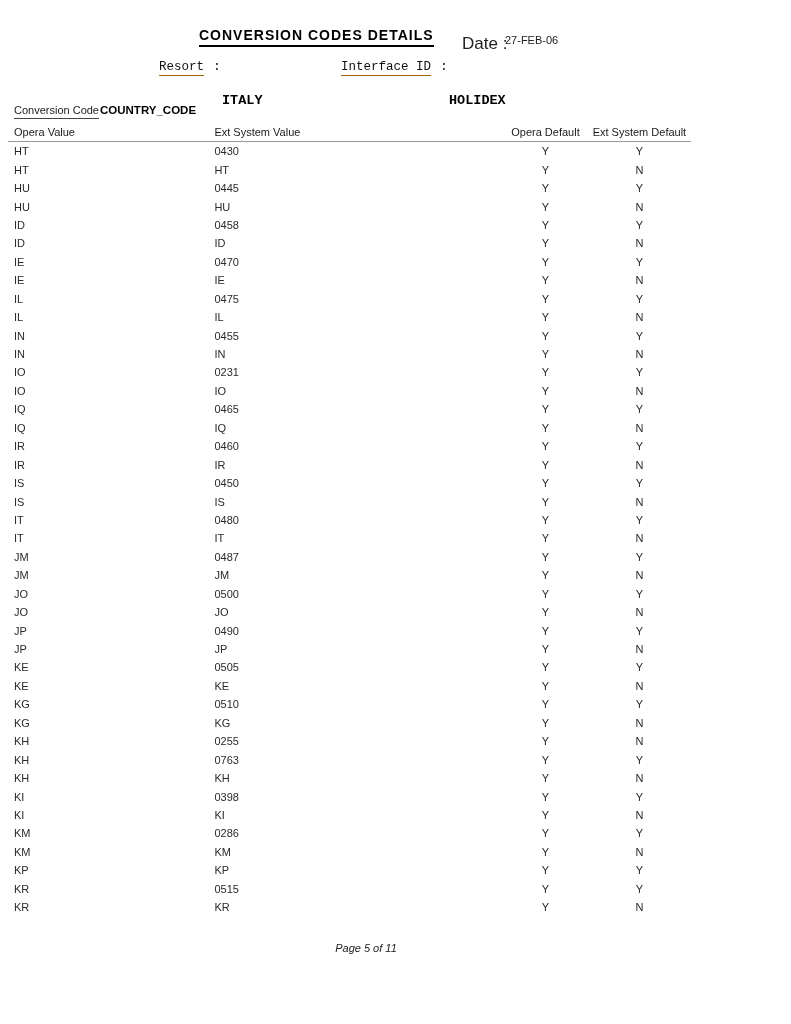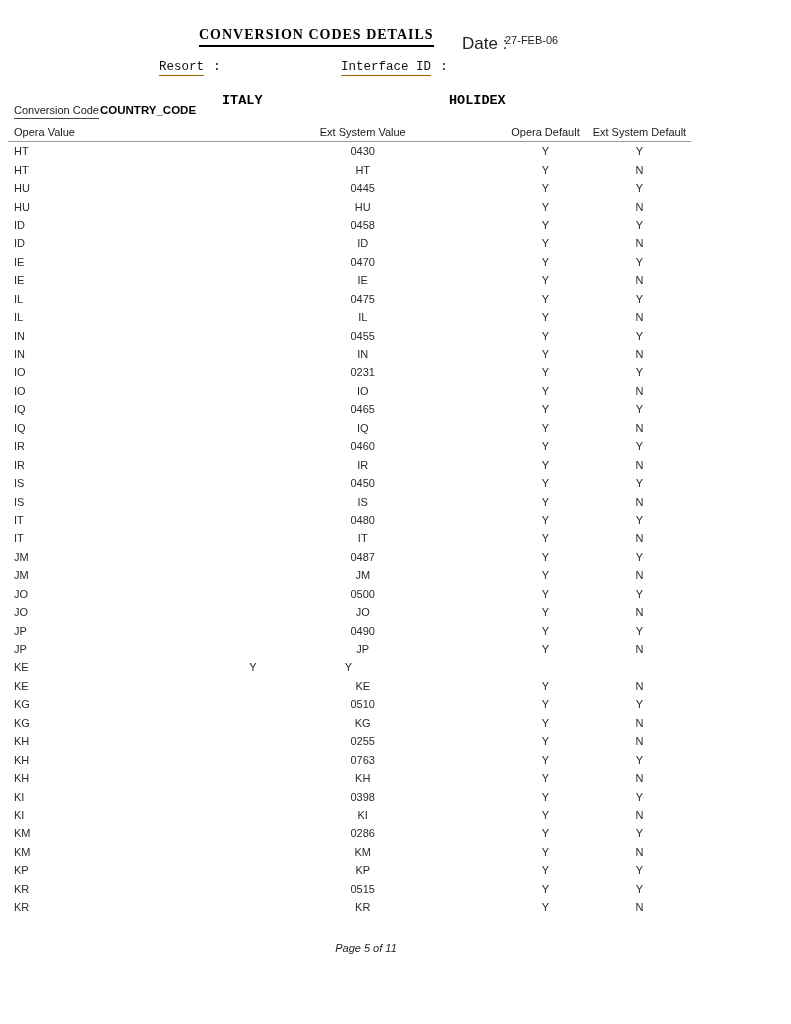--- a/index.html
+++ b/index.html
@@ -12,21 +12,21 @@
     font-family: "Liberation Sans", sans-serif;
     color: #1a1a1a;
     overflow: hidden;
   }
 
   
   .report-title {
     position: absolute;
     left: 199px;
     top: 27px;
-    font-family: Liberation Serif, serif;
+    font-family: Liberation Sans, sans-serif;
     font-weight: bold;
     font-size: 14px;
     letter-spacing: 1px;
     color: #000;
     border-bottom: 2px solid #000;
     padding-bottom: 2px;
     white-space: nowrap;
   }
   .date-label {
     position: absolute;
@@ -115,21 +115,21 @@
     color: #1a1a1a;
   }
   .trow {
     display: flex;
     align-items: center;
     height: 18.44px;
     font-size: 11px;
     color: #2a2a2a;
   }
   .c1 { width: 210px; padding-left: 6px; text-align: left; }
-  .c2 { width: 302px; text-align: center; }
+  .c2 { width: 302px; text-align: left; }
   .c3 { width: 70px;  text-align: center; }
   .c4 { width: 105px;  text-align: center; margin-left: 8px; }
   .thead .c3, .thead .c4 { white-space: nowrap; }
 
   
   .page-footer {
     position: absolute;
     left: 0;
     top: 942px;
     width: 732px;
@@ -330,20 +330,21 @@
           <span class="c4">Y</span>
         </div>
         <div class="trow">
           <span class="c1">JP</span>
           <span class="c2">JP</span>
           <span class="c3">Y</span>
           <span class="c4">N</span>
         </div>
         <div class="trow">
           <span class="c1">KE</span>
+          <span class="c2">0505</span>
           <span class="c3">Y</span>
           <span class="c4">Y</span>
         </div>
         <div class="trow">
           <span class="c1">KE</span>
           <span class="c2">KE</span>
           <span class="c3">Y</span>
           <span class="c4">N</span>
         </div>
         <div class="trow">

